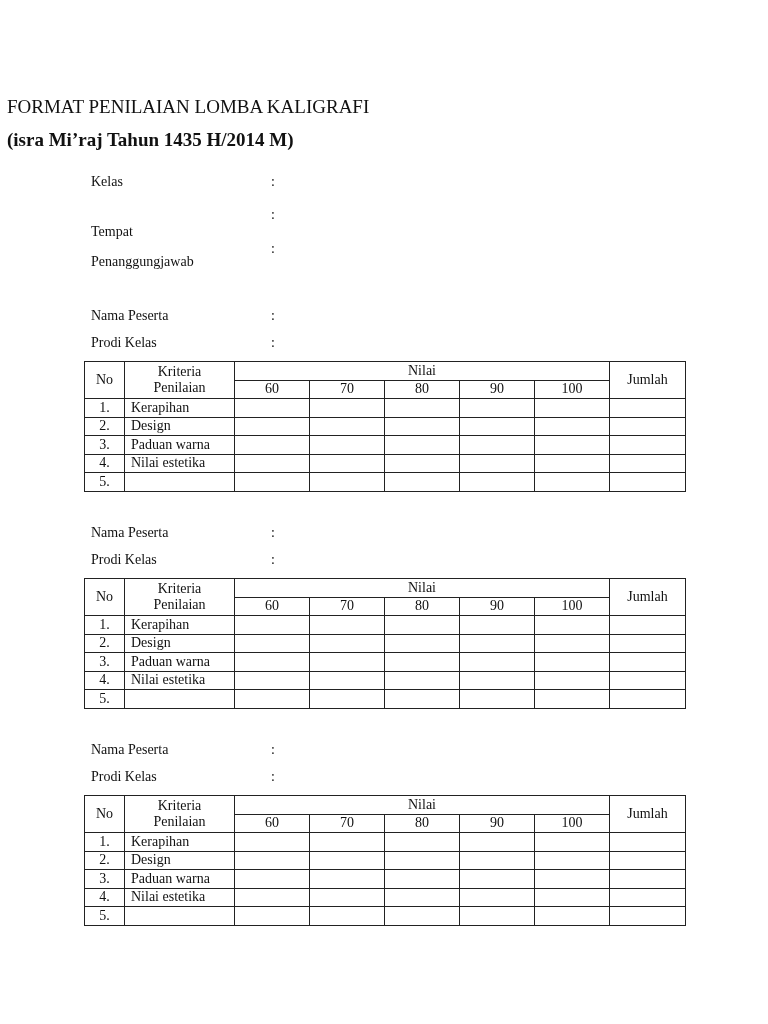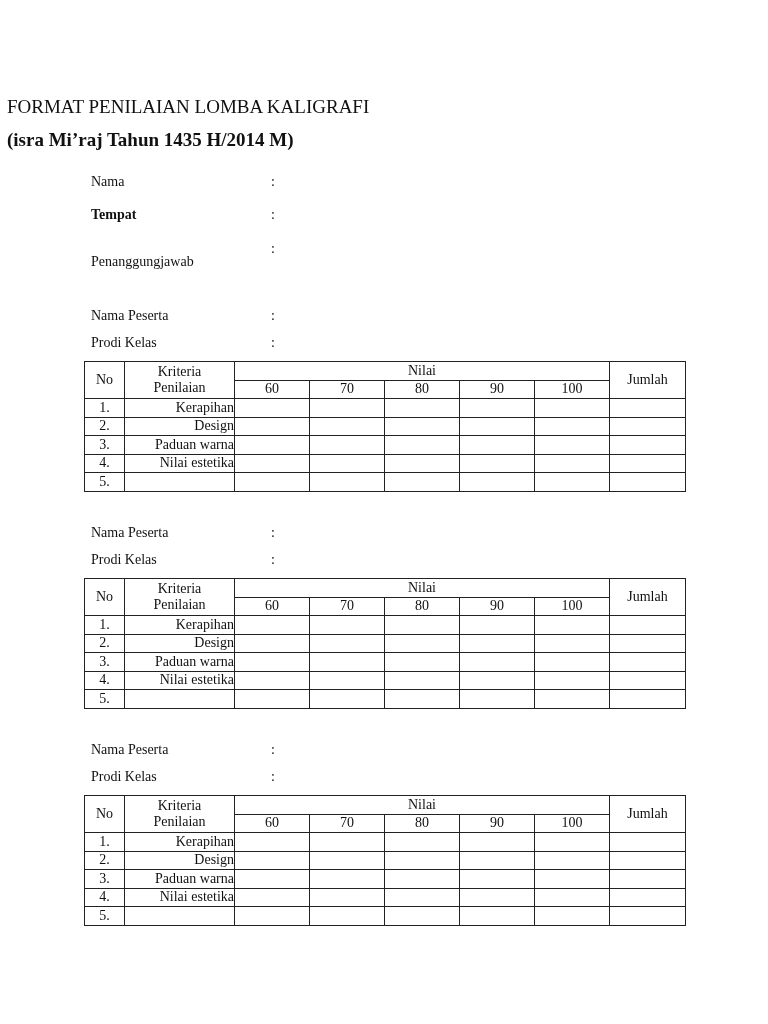--- a/index.html
+++ b/index.html
@@ -6,32 +6,32 @@
   body { width:768px; height:1024px; background:#fff; position:relative; overflow:hidden;
          font-family:"Liberation Serif","DejaVu Serif",serif; color:#111; }
   .title { position:absolute; left:0; width:768px; text-align:left; font-size:19px;padding-left:7px; }
   .t1 { top:96px; }
   .t2 { top:129px;font-weight:bold; }
   .field { position:absolute; left:91px; font-size:14px; }
   .colon { position:absolute; left:271px; font-size:14px; }
   table.score { position:absolute; left:84px; width:601px; border-collapse:collapse; table-layout:fixed; font-size:14px;font-family:Liberation Serif, serif; }
   table.score td { border:1px solid #222; padding:0; height:17.5px; line-height:16px; vertical-align:middle; }
   .c { text-align:center; }
-  .l { text-align:right; padding-left:6px !important; }
+  .l { text-align:left; padding-left:6px !important; }
   .hdr2 { line-height:16px;margin-left:15px; }
 </style>
 </head>
 <body>
 
 <div class="title t1">FORMAT PENILAIAN LOMBA KALIGRAFI</div>
 <div class="title t2">(isra Mi’raj Tahun 1435 H/2014 M)</div>
 
-<div class="field" style="top:174px;">Nama</div>
+<div class="field" style="top:174px;">Kelas</div>
 <div class="colon" style="top:174px;">:</div>
-<div class="field" style="top:207px;font-weight:bold;">Tempat</div>
+<div class="field" style="top:224px;">Tempat</div>
 <div class="colon" style="top:207px;">:</div>
 <div class="field" style="top:254px;">Penanggungjawab</div>
 <div class="colon" style="top:241px;">:</div>
 
 <div class="field" style="top:308px;">Nama Peserta</div>
 <div class="colon" style="top:308px;">:</div>
 <div class="field" style="top:335px;">Prodi Kelas</div>
 <div class="colon" style="top:335px;">:</div>
 
 <table class="score" style="top:361px;">

